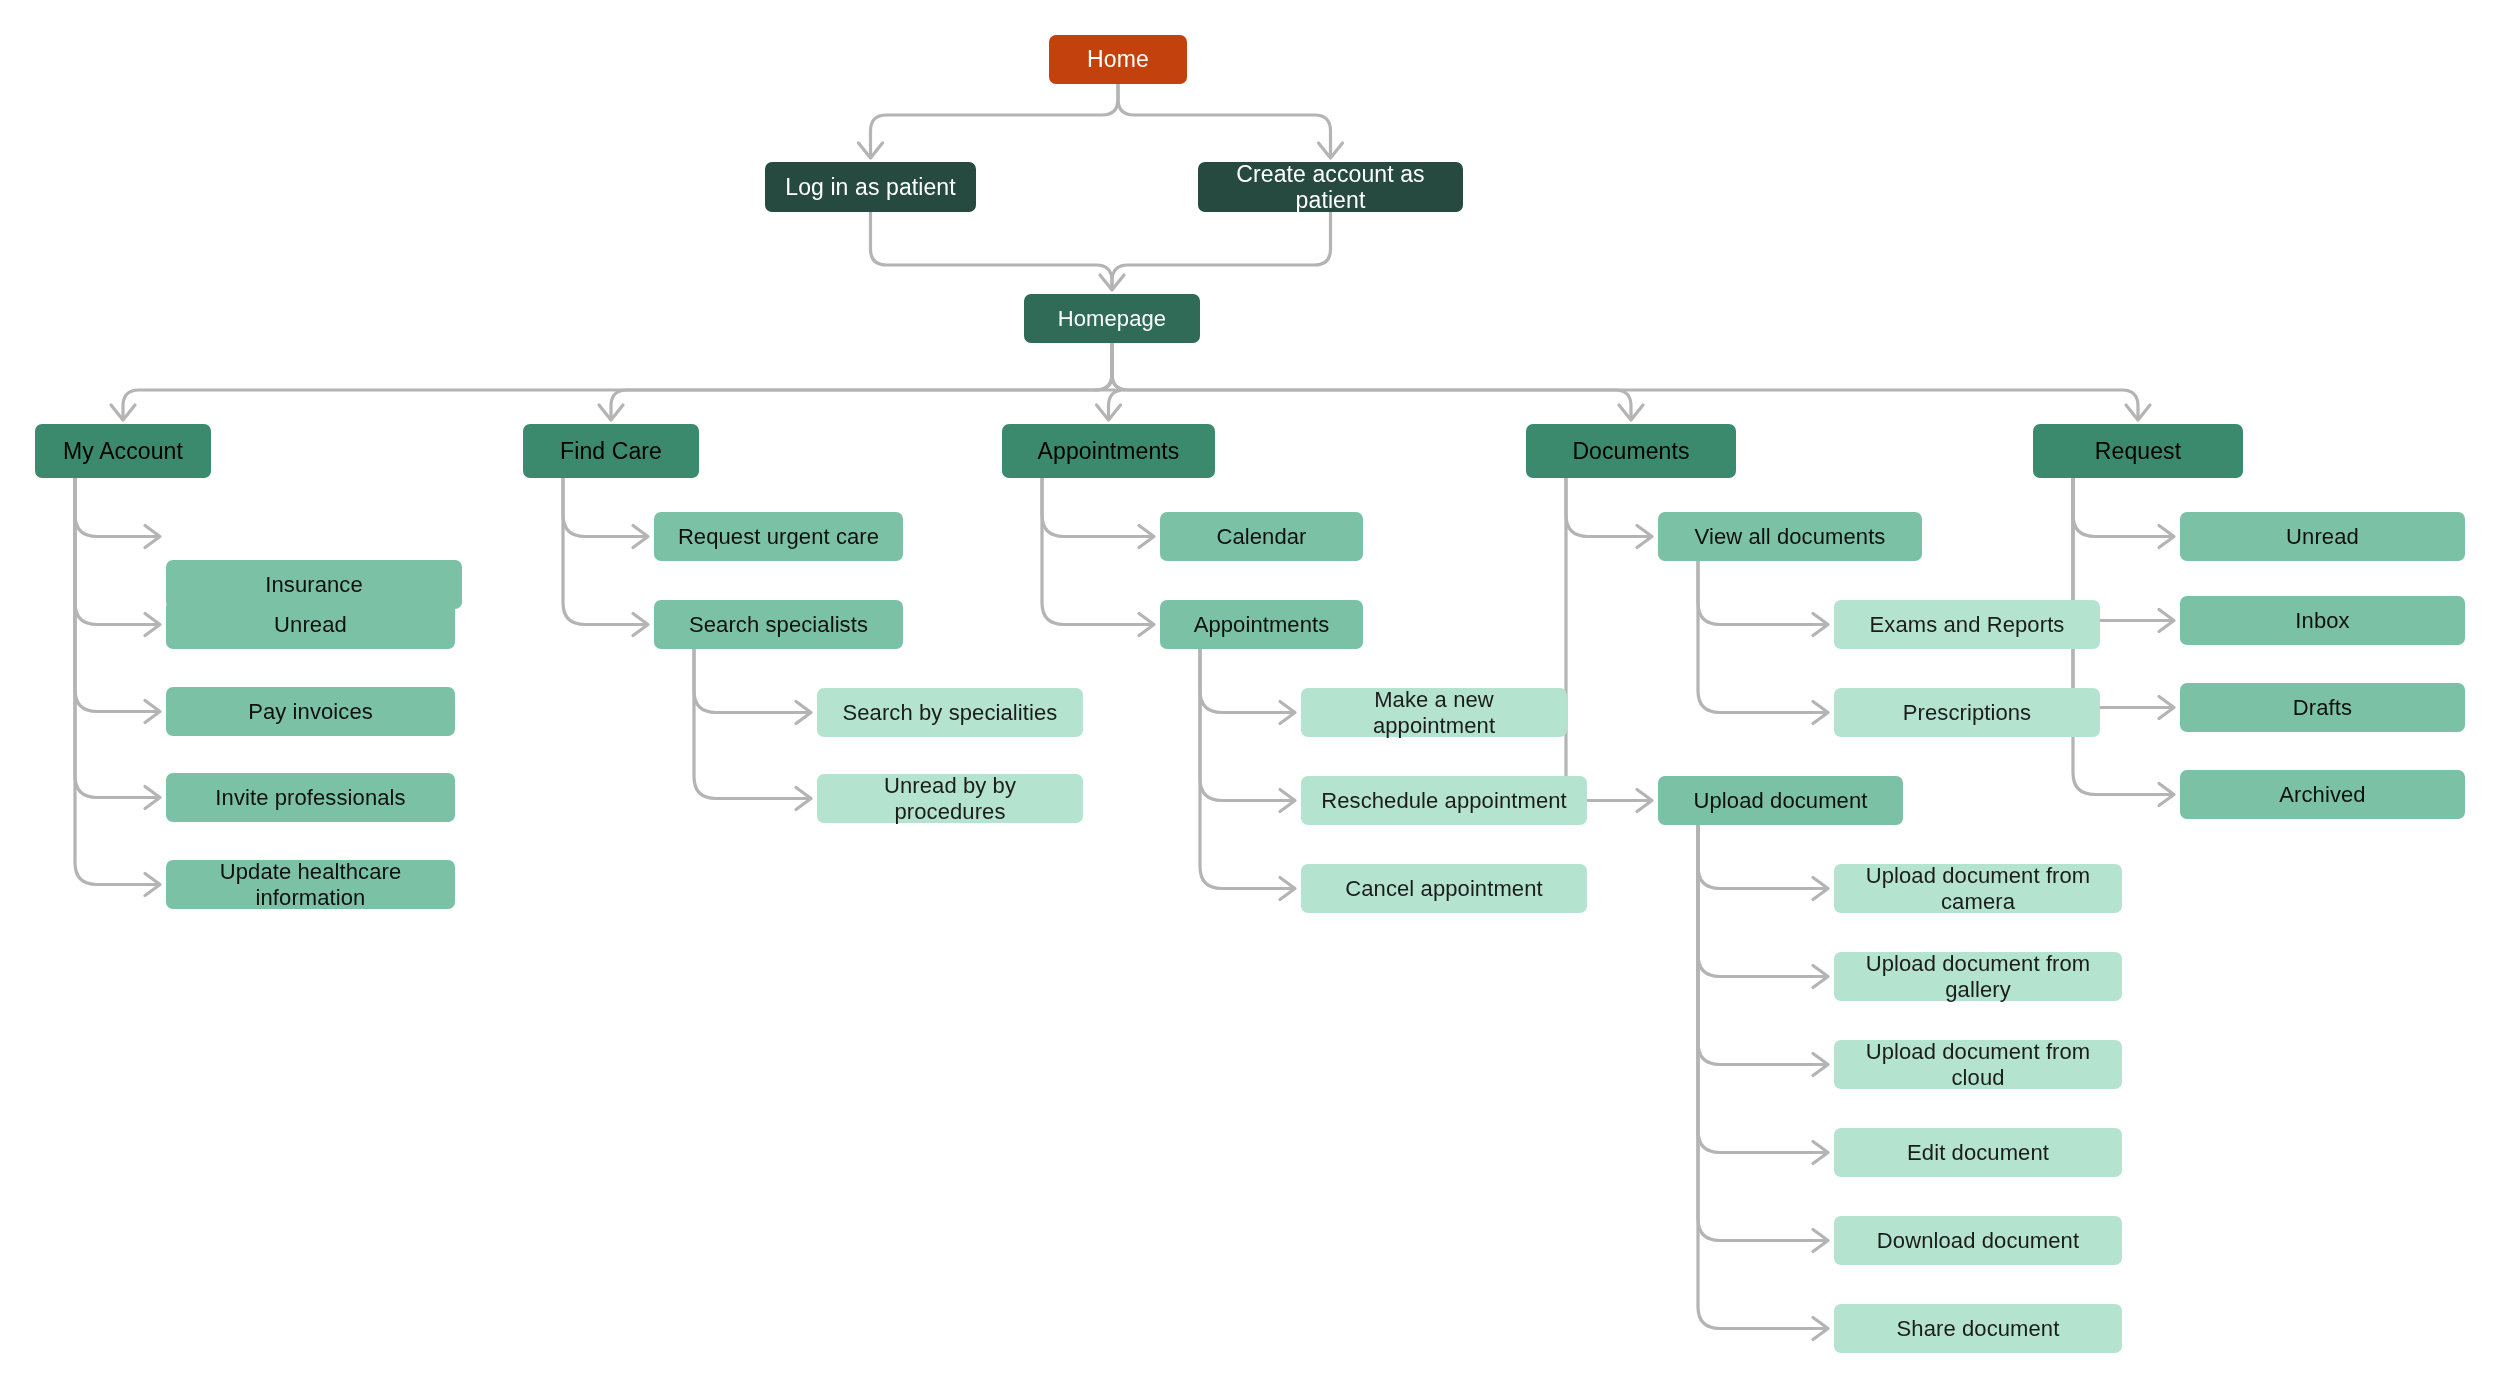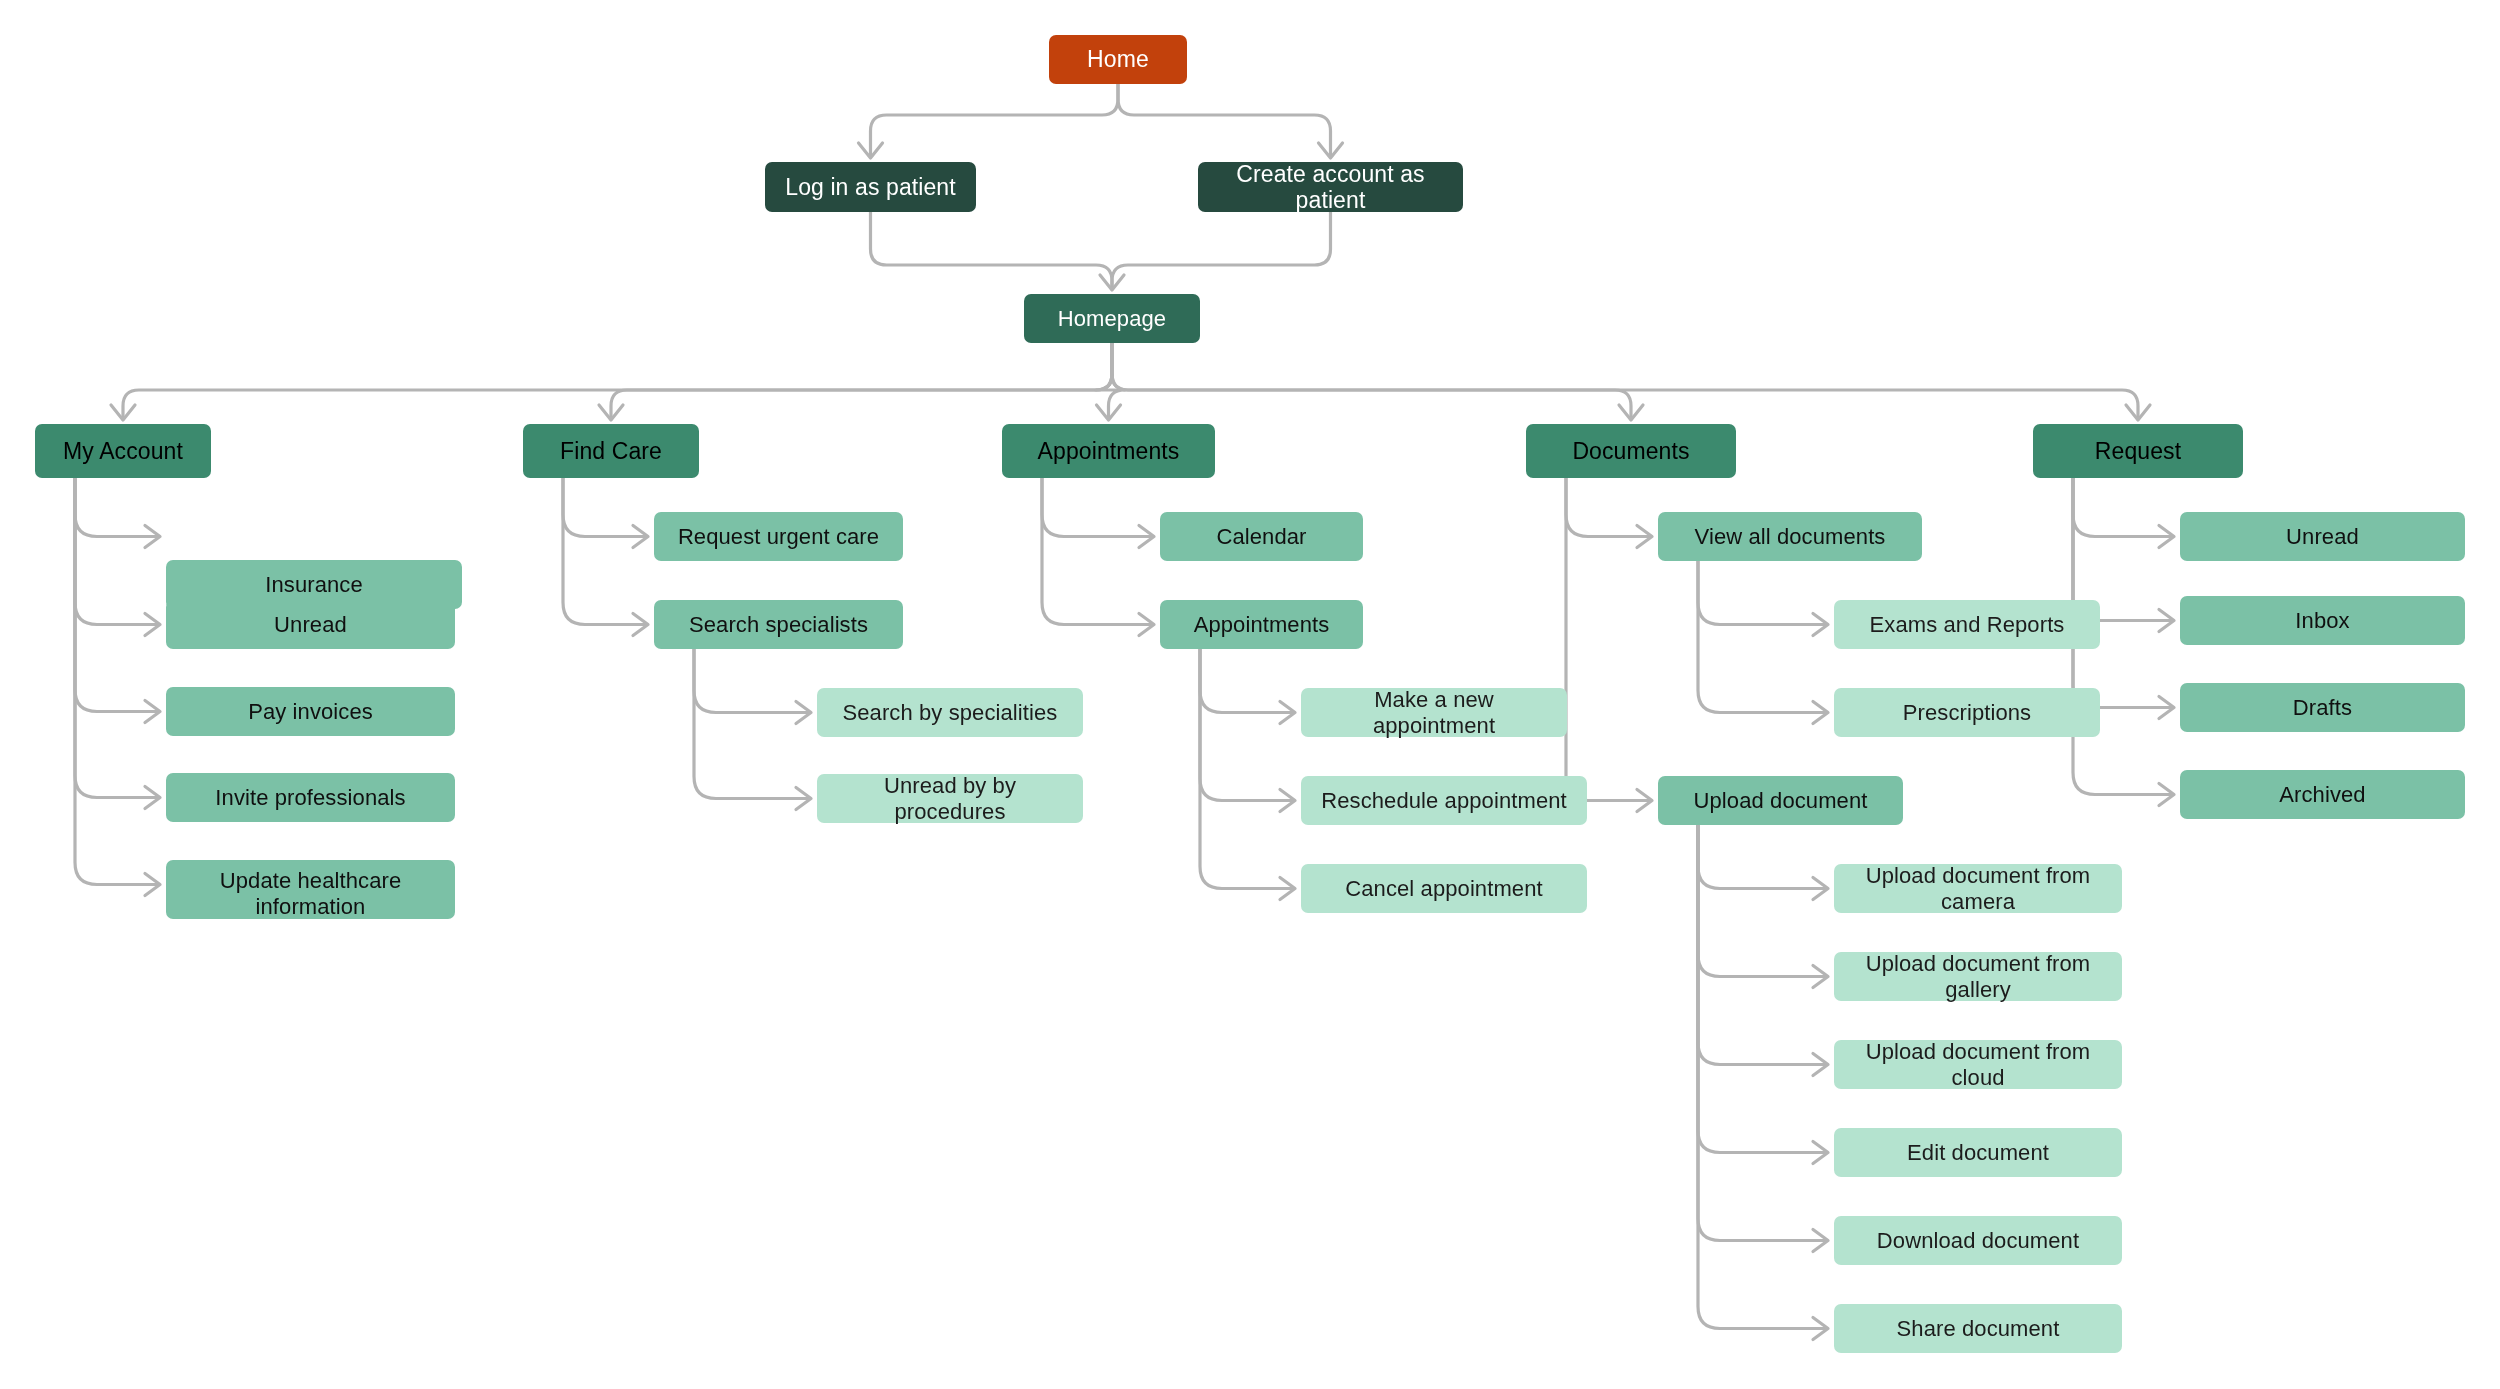--- a/index.html
+++ b/index.html
@@ -169,21 +169,21 @@
       </div>
       <div class="node lvl-item" style="left: 166px; top: 600px; width: 289px; height: 49px;">
         <span>Unread</span>
       </div>
       <div class="node lvl-item" style="left: 166px; top: 687px; width: 289px; height: 49px;">
         <span>Pay invoices</span>
       </div>
       <div class="node lvl-item" style="left: 166px; top: 773px; width: 289px; height: 49px;">
         <span>Invite professionals</span>
       </div>
-      <div class="node lvl-item" style="left: 166px; top: 860px; width: 289px; height: 59px; align-items: flex-end;">
+      <div class="node lvl-item" style="left: 166px; top: 860px; width: 289px; height: 49px;">
         <span>Update healthcare information</span>
       </div>
       <div class="node lvl-section" style="left: 523px; top: 424px; width: 176px; height: 54px;">
         <span>Find Care</span>
       </div>
       <div class="node lvl-item" style="left: 654px; top: 512px; width: 249px; height: 49px;">
         <span>Request urgent care</span>
       </div>
       <div class="node lvl-item" style="left: 654px; top: 600px; width: 249px; height: 49px;">
         <span>Search specialists</span>

